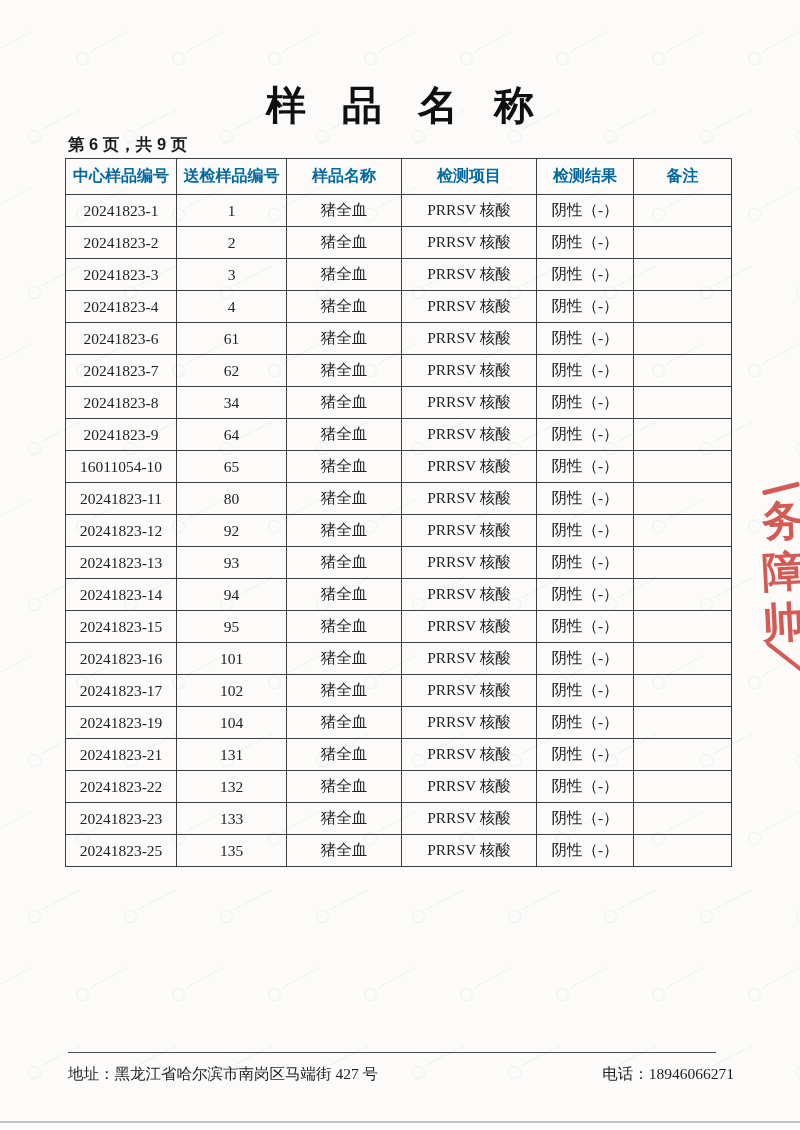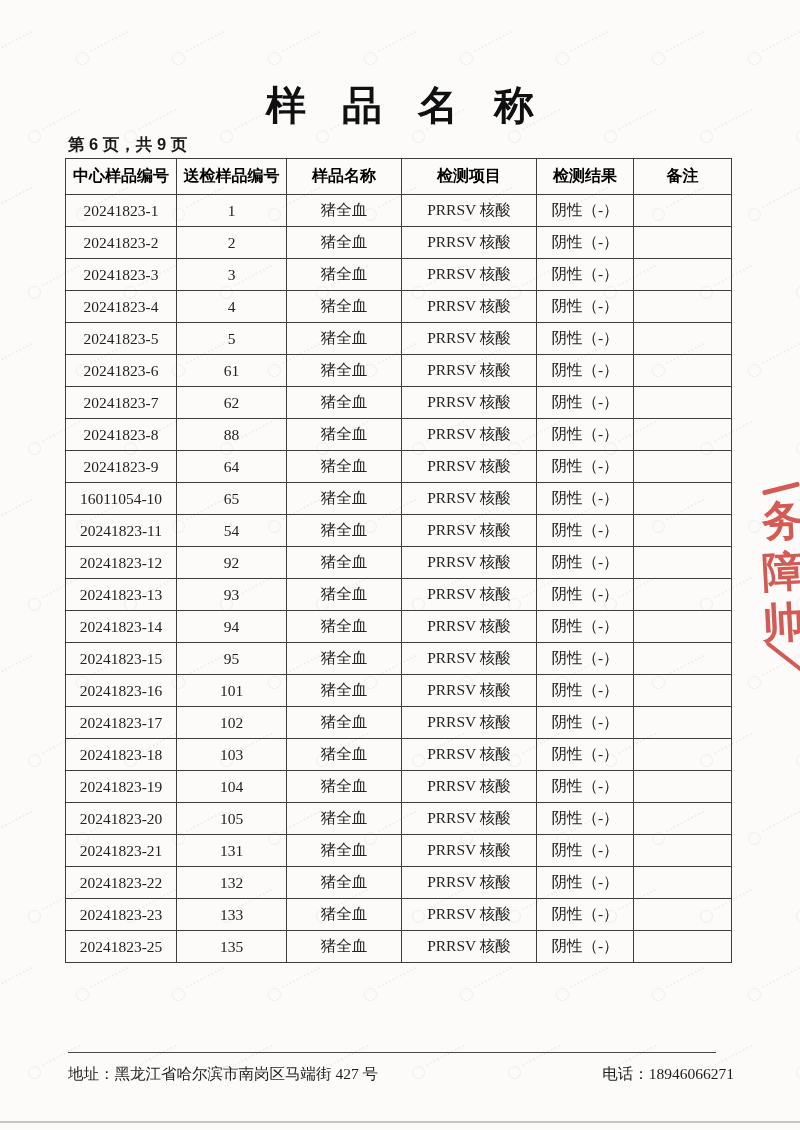--- a/index.html
+++ b/index.html
@@ -47,21 +47,21 @@
   }
   .report-table th,.report-table td{
     border:1px solid #3e3e3e;
     text-align:center;vertical-align:middle;
     overflow:hidden;white-space:nowrap;
     padding:0;
   }
   .report-table th{
     height:35px;
     font-family:"Liberation Sans","DejaVu Sans",sans-serif;
-    font-weight:700;font-size:16px;color:#000000;
+    font-weight:700;font-size:16px;color:#0369a1;
   }
   .report-table td{
     height:31px;
     font-size:15.5px;color:#222;
   }
   .footer-line{
     position:absolute;top:1052px;left:68px;width:648px;
     border-top:1.5px solid #4a4a4a;
   }
   .footer-row{
@@ -273,46 +273,38 @@
         </tr>
         <tr>
           <td>20241823-4</td>
           <td>4</td>
           <td>猪全血</td>
           <td>PRRSV 核酸</td>
           <td>阴性（-）</td>
           <td></td>
         </tr>
         <tr>
-          <td>20241823-5</td>
-          <td>5</td>
-          <td>猪全血</td>
-          <td>PRRSV 核酸</td>
-          <td>阴性（-）</td>
-          <td></td>
-        </tr>
-        <tr>
           <td>20241823-6</td>
           <td>61</td>
           <td>猪全血</td>
           <td>PRRSV 核酸</td>
           <td>阴性（-）</td>
           <td></td>
         </tr>
         <tr>
           <td>20241823-7</td>
           <td>62</td>
           <td>猪全血</td>
           <td>PRRSV 核酸</td>
           <td>阴性（-）</td>
           <td></td>
         </tr>
         <tr>
           <td>20241823-8</td>
-          <td>88</td>
+          <td>34</td>
           <td>猪全血</td>
           <td>PRRSV 核酸</td>
           <td>阴性（-）</td>
           <td></td>
         </tr>
         <tr>
           <td>20241823-9</td>
           <td>64</td>
           <td>猪全血</td>
           <td>PRRSV 核酸</td>
@@ -322,21 +314,21 @@
         <tr>
           <td>16011054-10</td>
           <td>65</td>
           <td>猪全血</td>
           <td>PRRSV 核酸</td>
           <td>阴性（-）</td>
           <td></td>
         </tr>
         <tr>
           <td>20241823-11</td>
-          <td>54</td>
+          <td>80</td>
           <td>猪全血</td>
           <td>PRRSV 核酸</td>
           <td>阴性（-）</td>
           <td></td>
         </tr>
         <tr>
           <td>20241823-12</td>
           <td>92</td>
           <td>猪全血</td>
           <td>PRRSV 核酸</td>
@@ -377,38 +369,22 @@
         </tr>
         <tr>
           <td>20241823-17</td>
           <td>102</td>
           <td>猪全血</td>
           <td>PRRSV 核酸</td>
           <td>阴性（-）</td>
           <td></td>
         </tr>
         <tr>
-          <td>20241823-18</td>
-          <td>103</td>
-          <td>猪全血</td>
-          <td>PRRSV 核酸</td>
-          <td>阴性（-）</td>
-          <td></td>
-        </tr>
-        <tr>
           <td>20241823-19</td>
           <td>104</td>
-          <td>猪全血</td>
-          <td>PRRSV 核酸</td>
-          <td>阴性（-）</td>
-          <td></td>
-        </tr>
-        <tr>
-          <td>20241823-20</td>
-          <td>105</td>
           <td>猪全血</td>
           <td>PRRSV 核酸</td>
           <td>阴性（-）</td>
           <td></td>
         </tr>
         <tr>
           <td>20241823-21</td>
           <td>131</td>
           <td>猪全血</td>
           <td>PRRSV 核酸</td>

